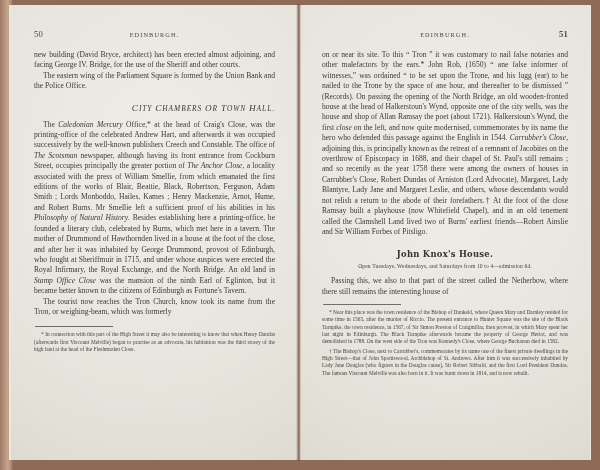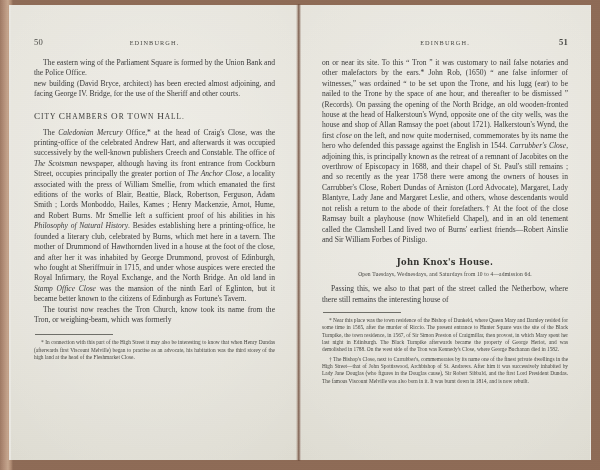--- a/index.html
+++ b/index.html
@@ -67,21 +67,21 @@
     background:
       radial-gradient(130% 120% at 50% 45%,
         rgba(255,255,255,0.18) 0%,
         rgba(216,212,200,0.00) 55%,
         rgba(181,170,150,0.22) 100%);
   }
 
   
   .page {
     position: absolute;
-    top: 13px;
+    top: 5px;
     height: 363px;
     color: #3a3a38;
   }
   #page-left  { left: 11px;  width: 287px; }
   #page-right { left: 301px; width: 289px; }
 
   .col {
     position: absolute;
     left: 23px;
     right: 23px;
@@ -130,23 +130,24 @@
   p.body + p.body { margin-top: 0; }
   p.indent { text-indent: 9px; }
 
   i, .it { }
 
   
   h2.sect {
     margin: 11px 0 7px 0;
     font-size: 7.4px;
     font-weight: normal;
-    text-align: left;
+    text-align: right;
     letter-spacing: 0.95px;
     color: #3a3a38;
+    font-style: italic;
   }
   h2.sect .cap { font-size: 9.2px; }
 
   
   h3.gothic {
     margin: 11px 0 4px 0;
     text-align: center;
     font-size: 10px;
     font-weight: bold;
     font-family: "DejaVu Serif", "Liberation Serif", serif;
@@ -211,23 +212,23 @@
 
   <div class="page" id="page-left">
     <div class="col">
 
       <div class="runhead">
         <span class="folio">50</span>
         <span class="rh-title">EDINBURGH.</span>
         <span class="spacer"></span>
       </div>
 
+      <p class="body">new building (David Bryce, architect) has been erected almost adjoining, and facing George IV. Bridge, for the use of the Sheriff and other courts.</p>
+
       <p class="body indent">The eastern wing of the Parliament Square is formed by the Union Bank and the Police Office.</p>
-
-      <p class="body">new building (David Bryce, architect) has been erected almost adjoining, and facing George IV. Bridge, for the use of the Sheriff and other courts.</p>
 
       <h2 class="sect">
         <span><span class="cap">C</span>ITY <span class="cap">C</span>HAMBERS <span class="cap">O</span>R <span class="cap">T</span>OWN <span class="cap">H</span>ALL.</span>
       </h2>
 
 
       <p class="body indent"><span>The </span><i>Caledonian Mercury</i><span> Office,* at the head of Craig's Close, was the printing-office of the celebrated Andrew Hart, and afterwards it was occupied successively by the well-known publishers Creech and Constable. The office of </span><i>The Scotsman</i><span> newspaper, although having its front entrance from Cockburn Street, occupies principally the greater portion of </span><i>The Anchor Close</i><span>, a locality associated with the press of William Smellie, from which emanated the first editions of the works of Blair, Beattie, Black, Robertson, Ferguson, Adam Smith ; Lords Monboddo, Hailes, Kames ; Henry Mackenzie, Arnot, Hume, and Robert Burns. Mr Smellie left a sufficient proof of his abilities in his </span><i>Philosophy of Natural History</i><span>. Besides establishing here a printing-office, he founded a literary club, celebrated by Burns, which met here in a tavern. The mother of Drummond of Hawthornden lived in a house at the foot of the close, and after her it was inhabited by George Drummond, provost of Edinburgh, who fought at Sheriffmuir in 1715, and under whose auspices were erected the Royal Infirmary, the Royal Exchange, and the North Bridge. An old land in </span><i>Stamp Office Close</i><span> was the mansion of the ninth Earl of Eglinton, but it became better known to the citizens of Edinburgh as Fortune's Tavern.</span></p>
 
       <p class="body indent">The tourist now reaches the Tron Church, know took its name from the Tron, or weighing-beam, which was formerly</p>
 

